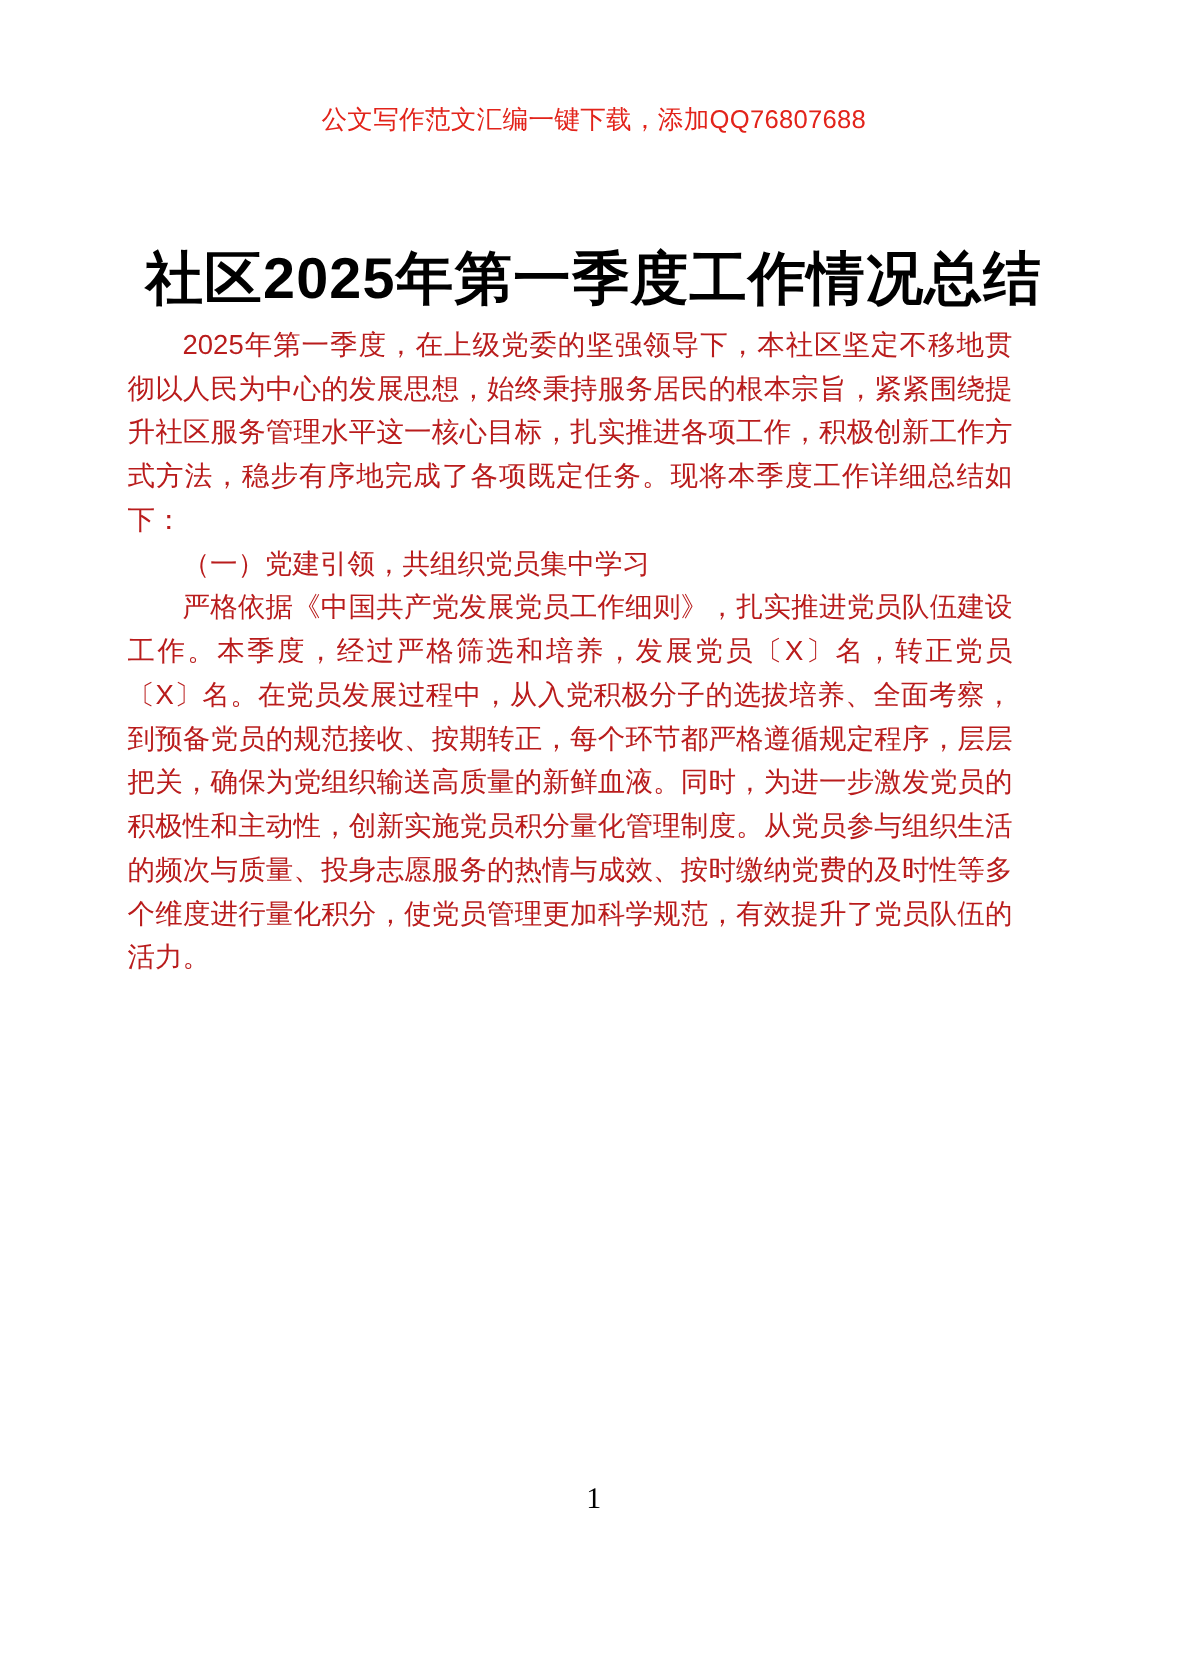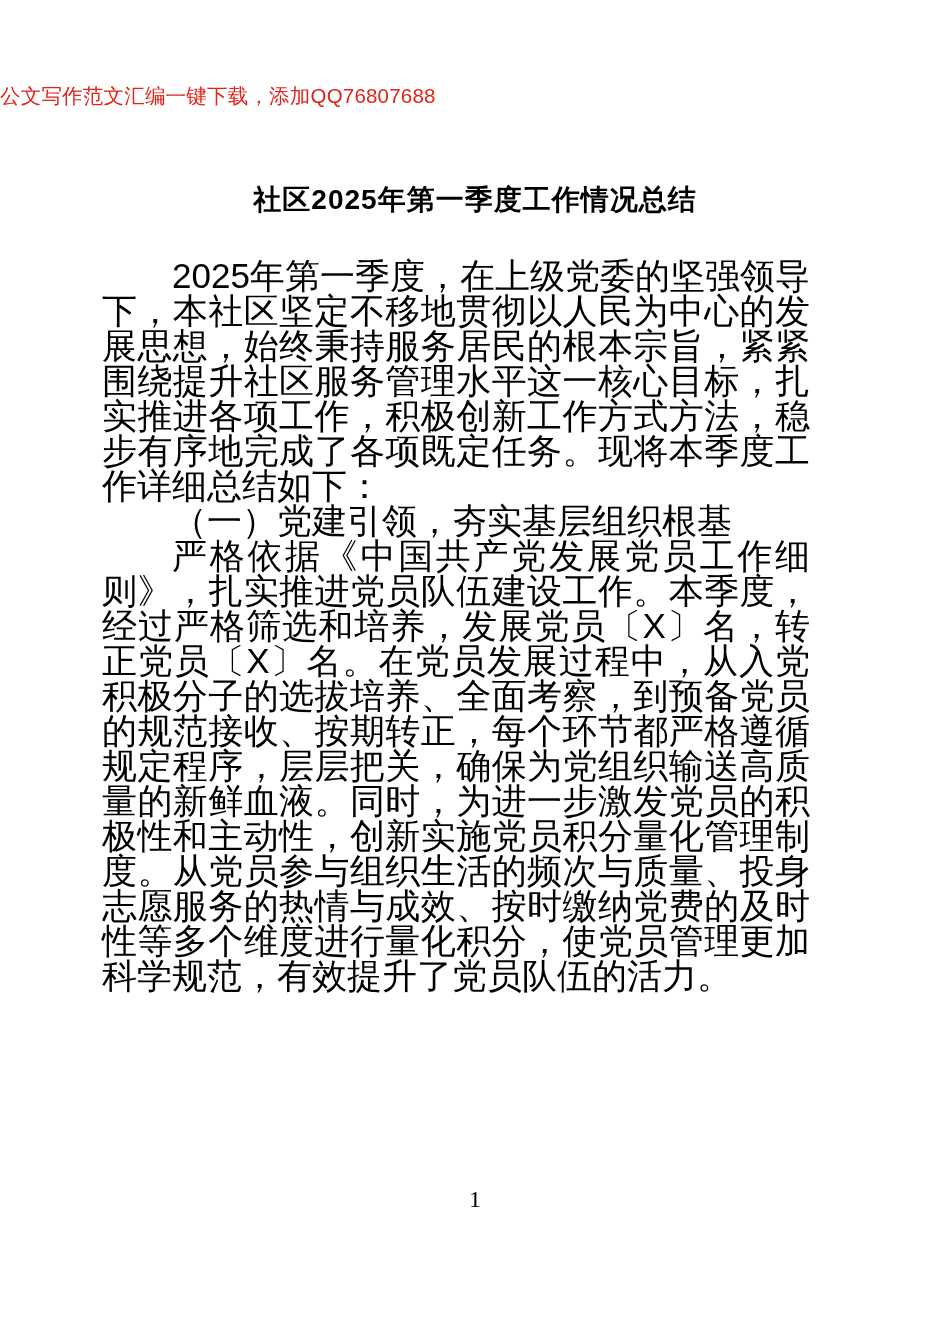--- a/index.html
+++ b/index.html
@@ -19,54 +19,54 @@
     font-family: "Liberation Sans", "DejaVu Sans", sans-serif;
     box-sizing: border-box;
   }
 
   
   .promo-header {
     position: absolute;
     top: 84px;
     left: 0;
     width: 950px;
-    text-align: left;
+    text-align: center;
     color: #e2231a;
     font-size: 20.5px;
     font-family: "Liberation Sans", "DejaVu Sans", sans-serif;
     letter-spacing: 0.2px;
     white-space: nowrap;
     line-height: 1.2;
   }
 
   
   .doc-title {
     position: absolute;
     top: 163px;
     left: 0;
     width: 950px;
     text-align: center;
-    font-size: 28px;
+    font-size: 46px;
     font-weight: bold;
     color: #000000;
     font-family: "Liberation Sans", "DejaVu Sans", sans-serif;
     letter-spacing: 1px;
     line-height: 1.25;
     white-space: nowrap;
   }
 
   
   .body-block {
     position: absolute;
     top: 258px;
     left: 102px;
     width: 708px;
-    font-size: 35px;
+    font-size: 22px;
     line-height: 35px;
-    color: #000000;
+    color: #b91c1c;
     text-align: justify;
     text-justify: inter-ideograph;
     font-family: "Liberation Sans", "DejaVu Sans", sans-serif;
   }
 
   .body-block p {
     margin: 0;
     padding: 0;
     text-indent: 2em;
     text-align: justify;
@@ -104,19 +104,19 @@
 <body>
 
 <div class="page">
 
   <div class="promo-header">公文写作范文汇编一键下载，添加QQ76807688</div>
 
   <h1 class="doc-title">社区2025年第一季度工作情况总结</h1>
 
   <div class="body-block">
     <p class="flow">2025年第一季度，在上级党委的坚强领导下，本社区坚定不移地贯彻以人民为中心的发展思想，始终秉持服务居民的根本宗旨，紧紧围绕提升社区服务管理水平这一核心目标，扎实推进各项工作，积极创新工作方式方法，稳步有序地完成了各项既定任务。现将本季度工作详细总结如下：</p>
-    <p class="heading-2">（一）党建引领，夯实基层组织根基</p>
+    <p class="heading-2">（一）党建引领，共组织党员集中学习</p>
     <p class="flow">严格依据《中国共产党发展党员工作细则》，扎实推进党员队伍建设工作。本季度，经过严格筛选和培养，发展党员〔X〕名，转正党员〔X〕名。在党员发展过程中，从入党积极分子的选拔培养、全面考察，到预备党员的规范接收、按期转正，每个环节都严格遵循规定程序，层层把关，确保为党组织输送高质量的新鲜血液。同时，为进一步激发党员的积极性和主动性，创新实施党员积分量化管理制度。从党员参与组织生活的频次与质量、投身志愿服务的热情与成效、按时缴纳党费的及时性等多个维度进行量化积分，使党员管理更加科学规范，有效提升了党员队伍的活力。</p>
   </div>
 
   <div class="page-number">1</div>
 
 </div>
 
 </body></html>

